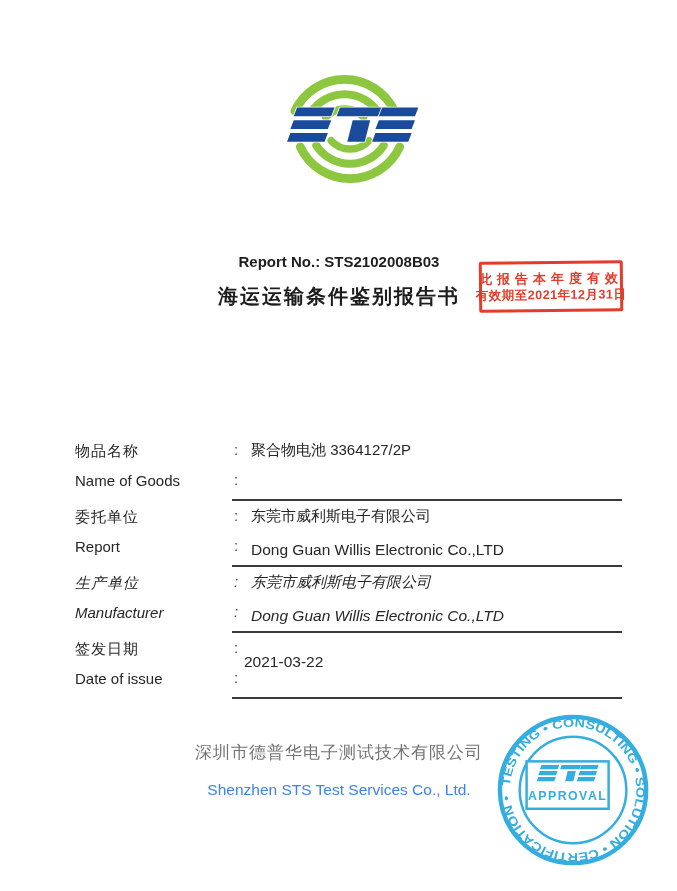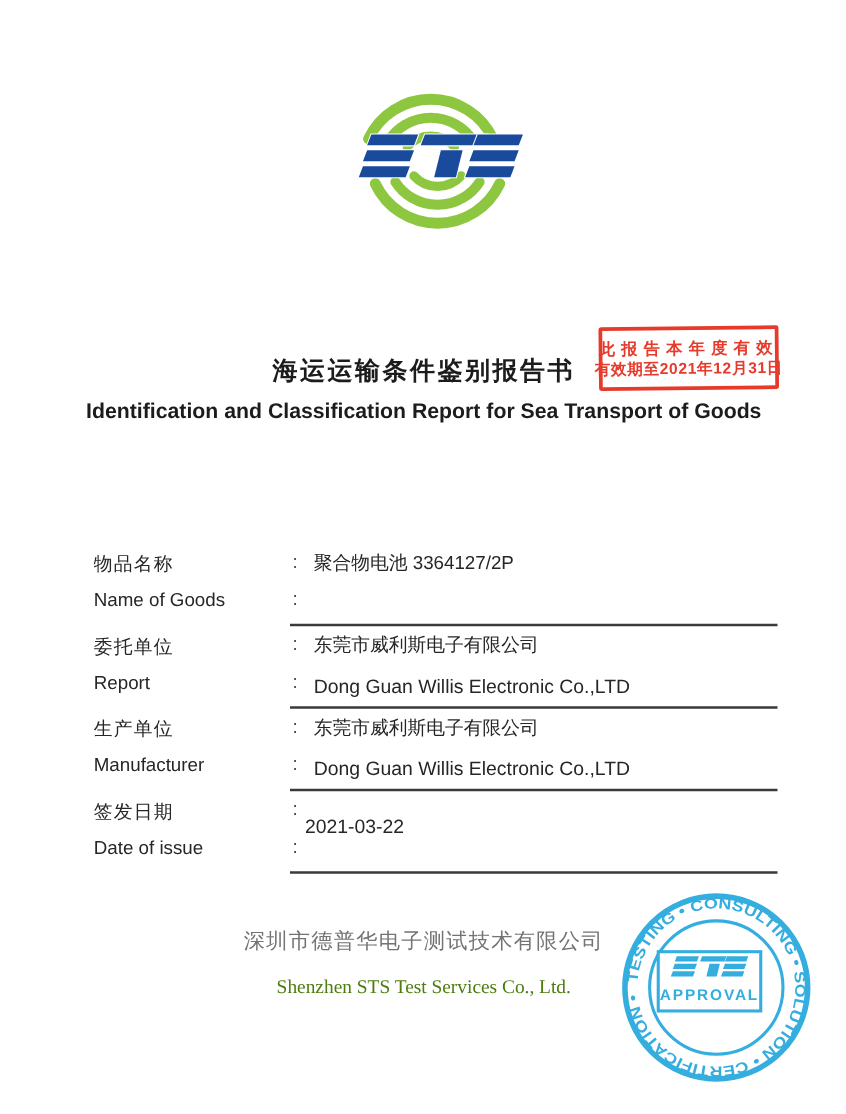--- a/index.html
+++ b/index.html
@@ -29,21 +29,21 @@
   .frow .len{position:absolute;left:0;top:34px;font-size:15px;white-space:nowrap;}
   .frow .c1{position:absolute;left:159px;top:3px;font-size:15px;color:#4a4a4a;}
   .frow .c2{position:absolute;left:159px;top:33px;font-size:15px;color:#4a4a4a;}
   .frow .vcn{position:absolute;left:176px;top:3px;font-size:15px;white-space:pre;}
   .frow .ven{position:absolute;left:176px;top:37px;font-size:15.5px;white-space:pre;}
   .frow .vmid{position:absolute;left:169px;top:17px;font-size:15.5px;white-space:pre;}
   .frow .uline{position:absolute;left:157px;top:61px;width:390px;border-bottom:2px solid #3a3a3a;}
 
   
   .footer-cn{top:741px;font-size:17px;letter-spacing:1px;color:#737373;}
-  .footer-en{top:781px;font-size:15.5px;color:#4d7c0f;font-family:Liberation Serif, serif;}
+  .footer-en{top:781px;font-size:15.5px;color:#3b82f6;}
 
   
   .astamp{position:absolute;left:494px;top:708px;z-index:3;opacity:0.95;}
   .txt{font-family:"Liberation Sans","DejaVu Sans",sans-serif;}
 </style>
 </head>
 <body>
 
 <div class="page">
 
@@ -67,49 +67,49 @@
       <path d="M67.8,82.6 A38,38 0 0 1 124.2,82.6" stroke-width="11"></path>
       <path d="M29.7,126.7 A82,82 0 0 0 178.3,126.7" stroke-width="13"></path>
       <path d="M53.7,124.7 A60,60 0 0 0 154.3,124.7" stroke-width="12"></path>
       <path d="M75.8,117.4 A38,38 0 0 0 132.2,117.4" stroke-width="11"></path>
     </g>
     <g color="#1a4a9c">
       <use href="#sts-bars"></use>
     </g>
   </svg>
 
+  <div class="center-wrap report-no">Report No.: STS2102008B03</div>
 
   <div class="vstamp">
     <div class="l1">此报告本年度有效</div>
     <div class="l2">有效期至2021年12月31日</div>
   </div>
 
   <div class="center-wrap title-cn">海运运输条件鉴别报告书</div>
-  <div class="center-wrap title-en">Identification and Classification Report for Sea Transport of Goods</div>
 
   <div class="frow" style="top:438px;">
     <span class="lcn">物品名称</span>
     <span class="len">Name of Goods</span>
     <span class="c1">:</span>
     <span class="c2">:</span>
     <span class="vcn">聚合物电池 3364127/2P</span>
     <div class="uline"></div>
   </div>
 
   <div class="frow" style="top:504px;">
     <span class="lcn">委托单位</span>
     <span class="len">Report</span>
     <span class="c1">:</span>
     <span class="c2">:</span>
     <span class="vcn">东莞市威利斯电子有限公司</span>
     <span class="ven">Dong Guan Willis Electronic Co.,LTD</span>
     <div class="uline"></div>
   </div>
 
-  <div class="frow" style="top:570px;">
+  <div class="frow" style="top:570px;font-style:italic;">
     <span class="lcn">生产单位</span>
     <span class="len">Manufacturer</span>
     <span class="c1">:</span>
     <span class="c2">:</span>
     <span class="vcn">东莞市威利斯电子有限公司</span>
     <span class="ven">Dong Guan Willis Electronic Co.,LTD</span>
     <div class="uline"></div>
   </div>
 
   <div class="frow" style="top:636px;">

